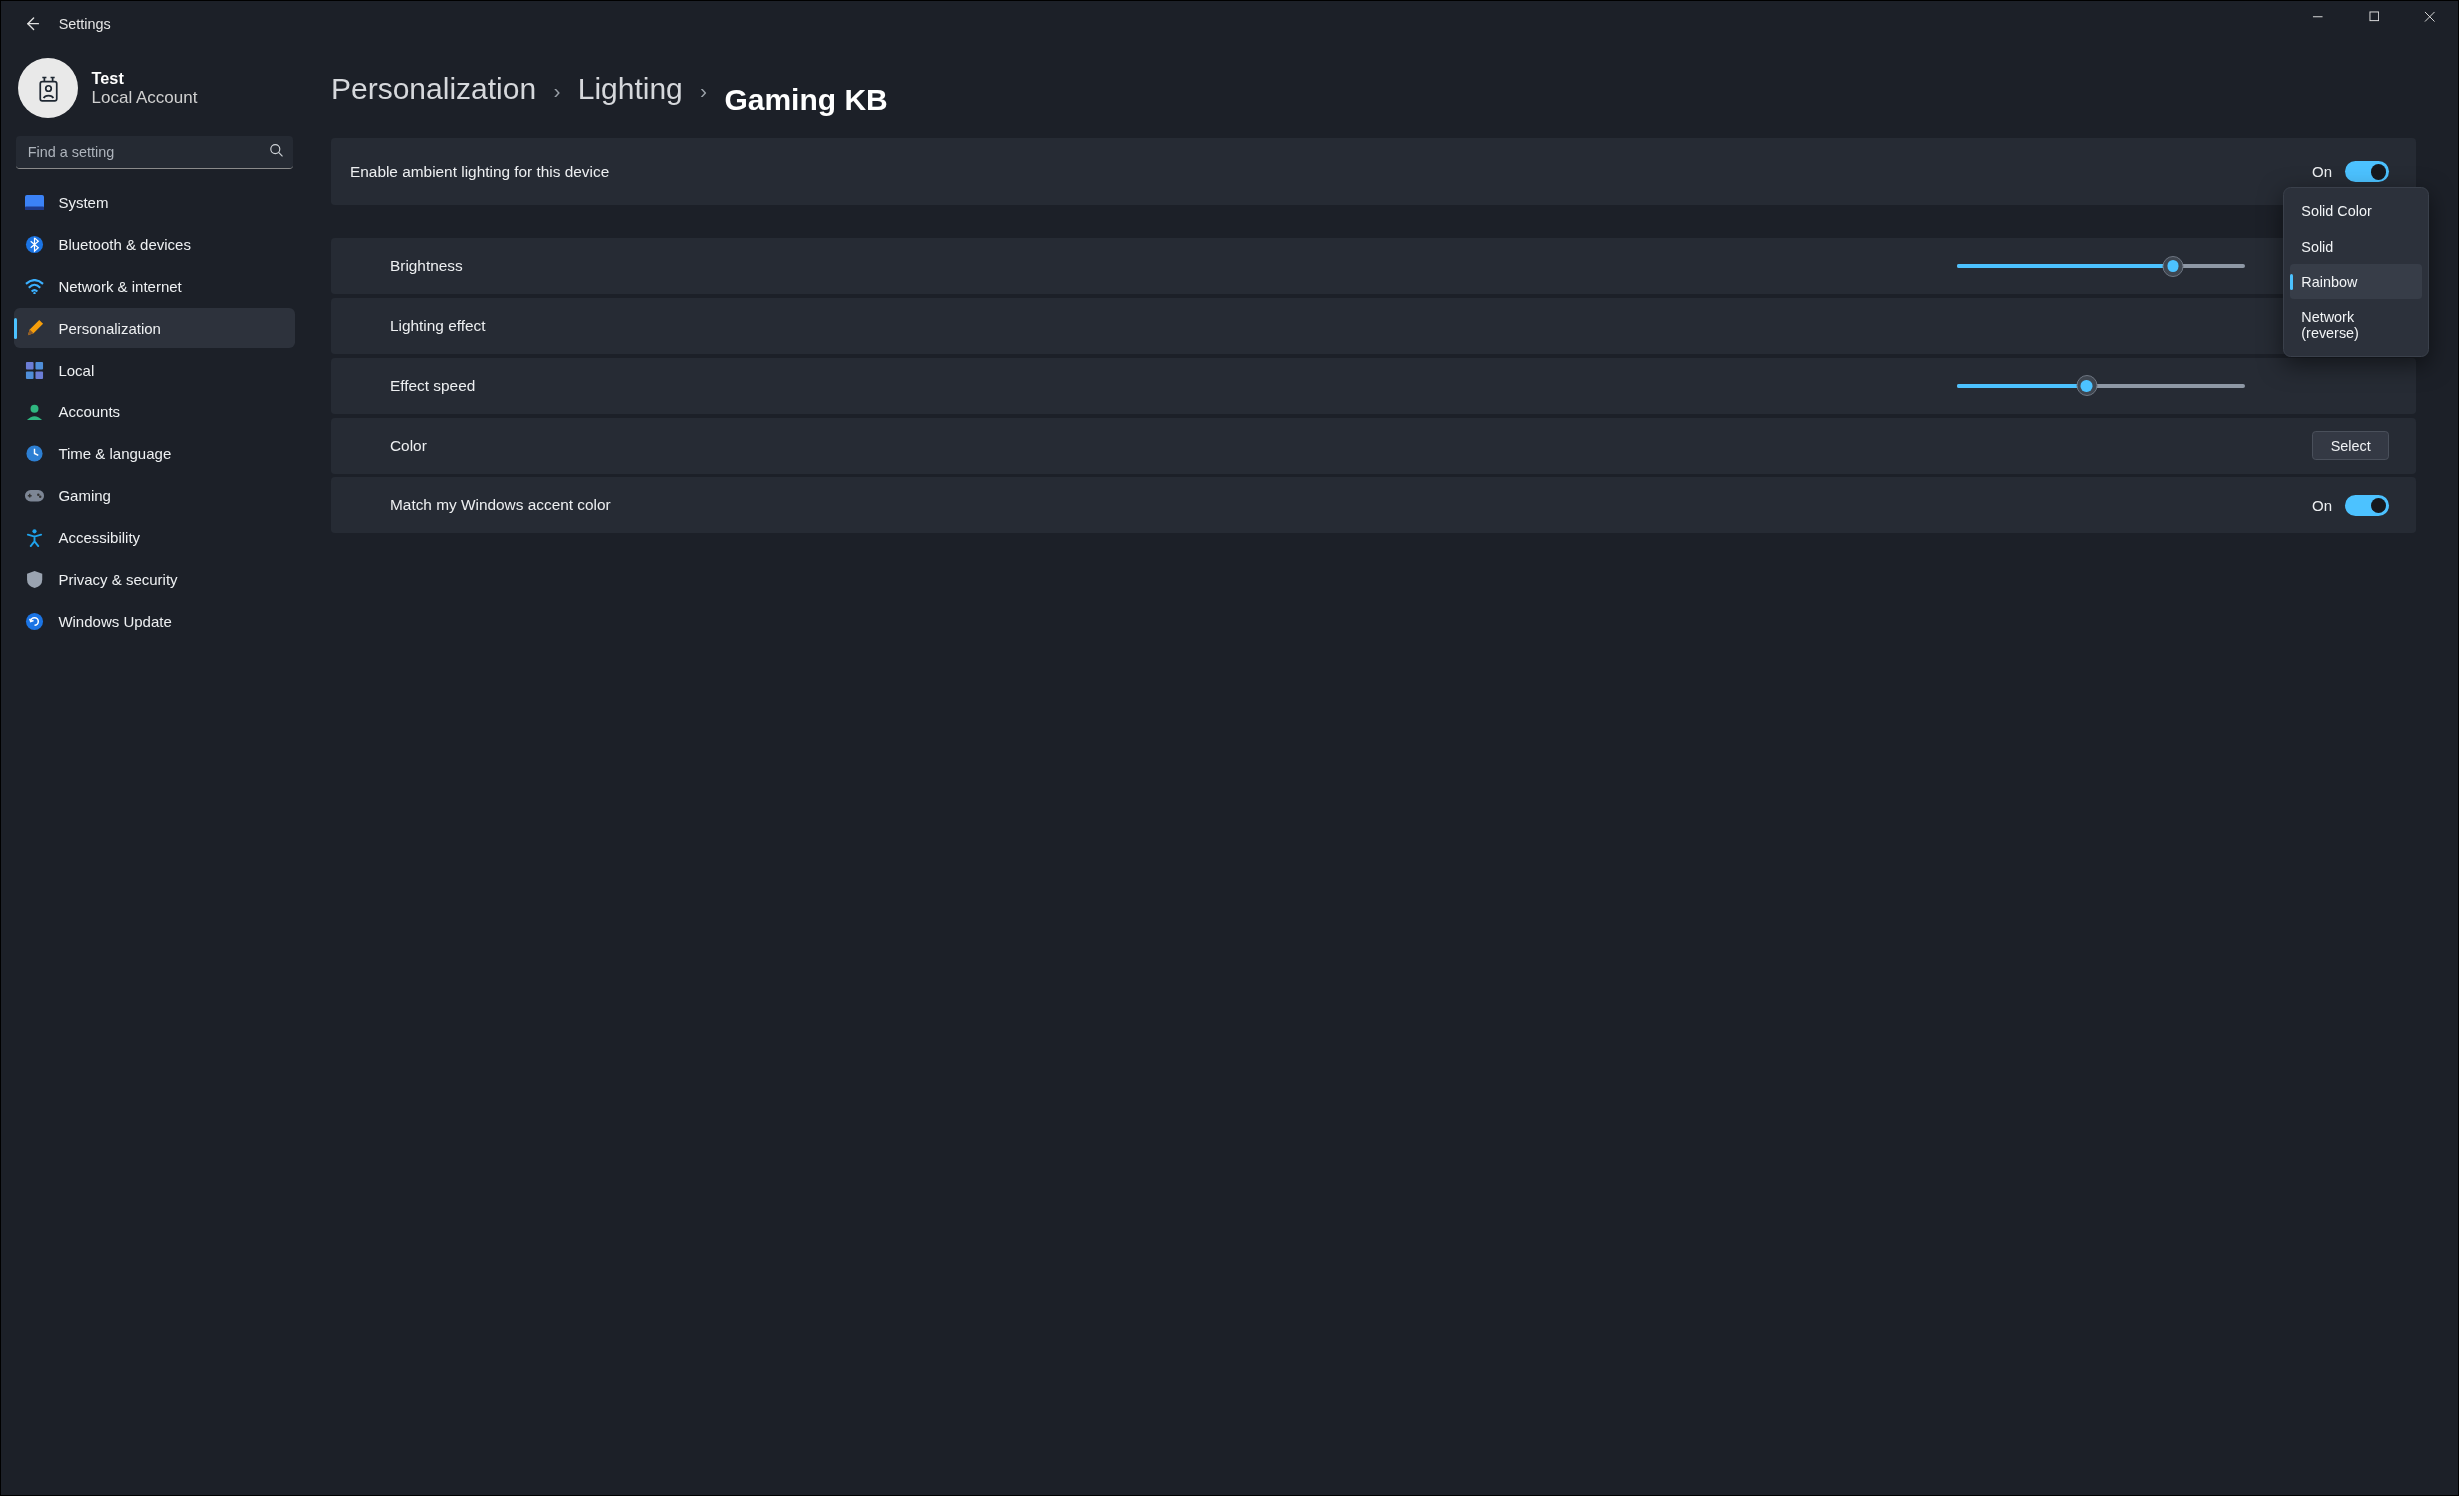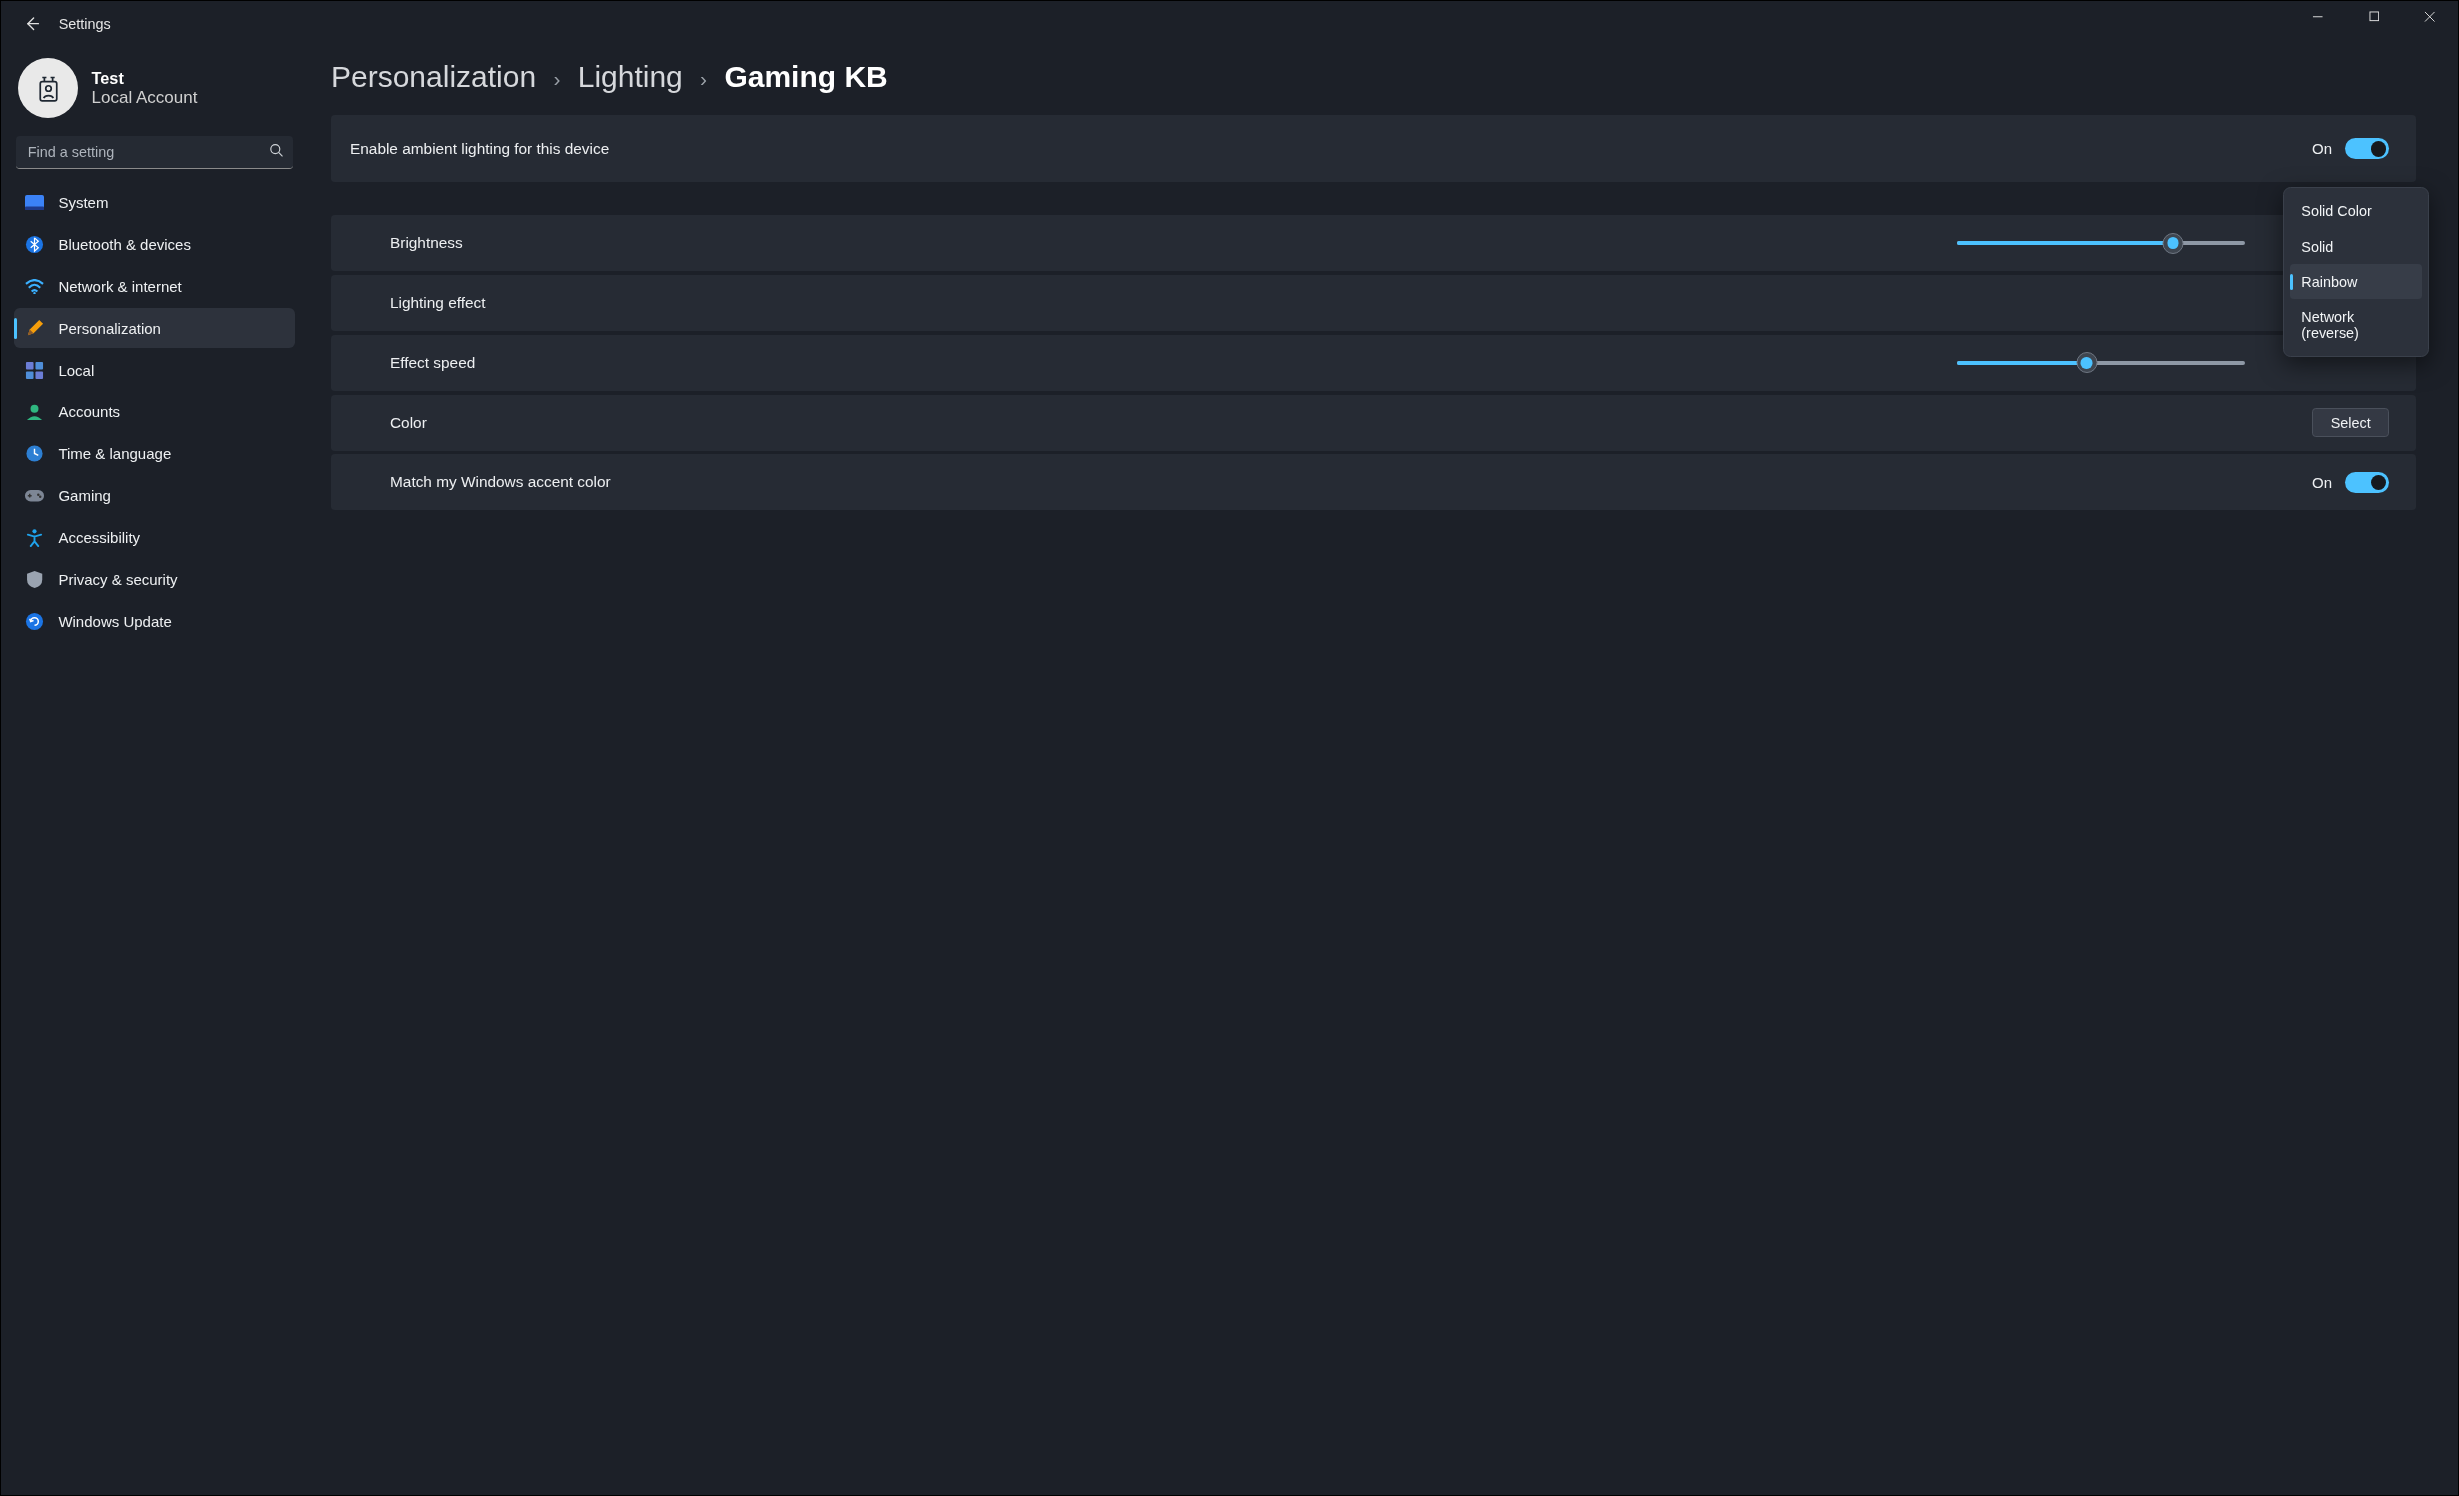--- a/index.html
+++ b/index.html
@@ -142,20 +142,21 @@
   }
   .breadcrumb .crumb {
     cursor: pointer;
     color: #d6d8dc;
     font-weight: 500;
   }
   .breadcrumb .crumb.current {
     color: #ffffff;
     font-weight: 650;
     cursor: default;
+    margin-top: 23px;
   }
   .breadcrumb .sep {
     font-weight: 300;
     color: #9aa0a8;
     font-size: 21px;
     padding-top: 3.8px;
   }
 
   .card-list { display: flex; flex-direction: column; gap: 3.8px; justify-content: flex-end; }
   .card {

